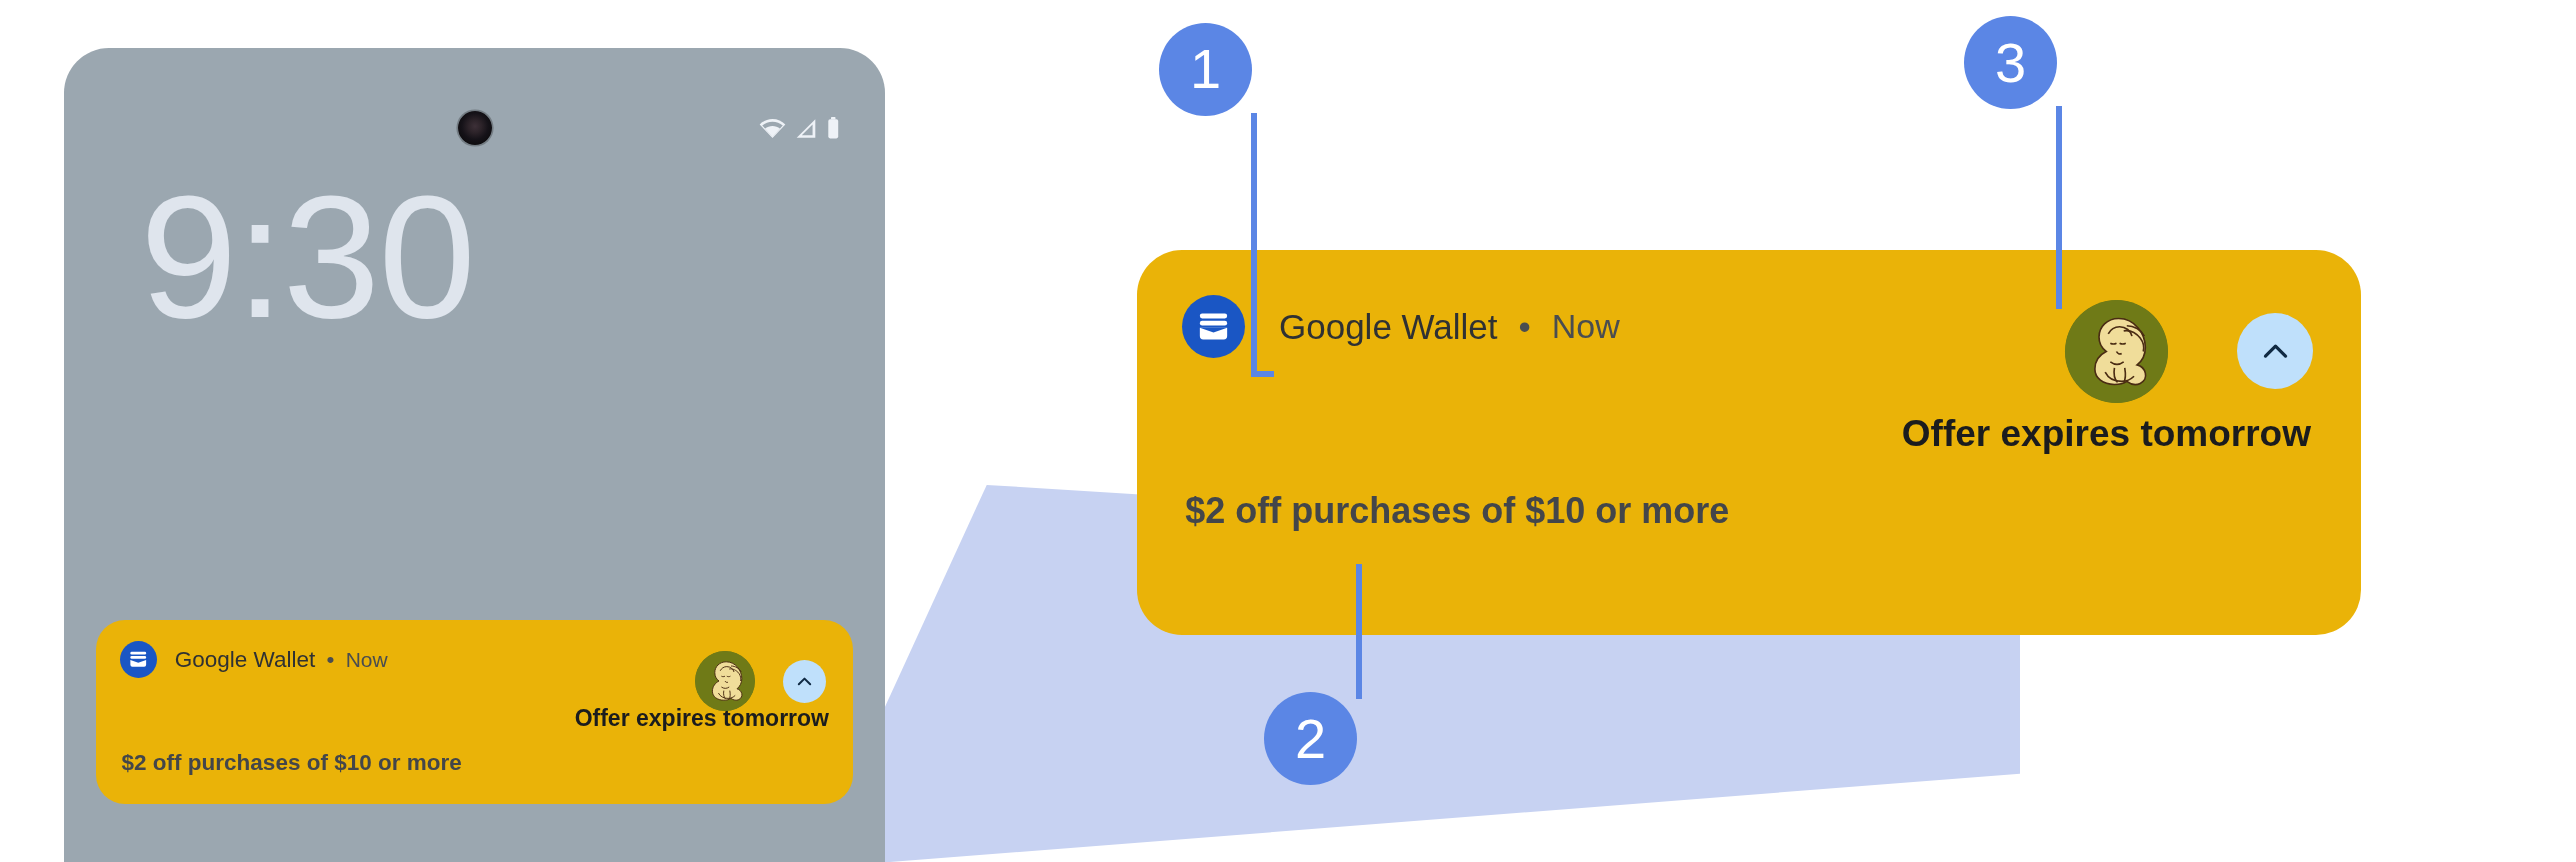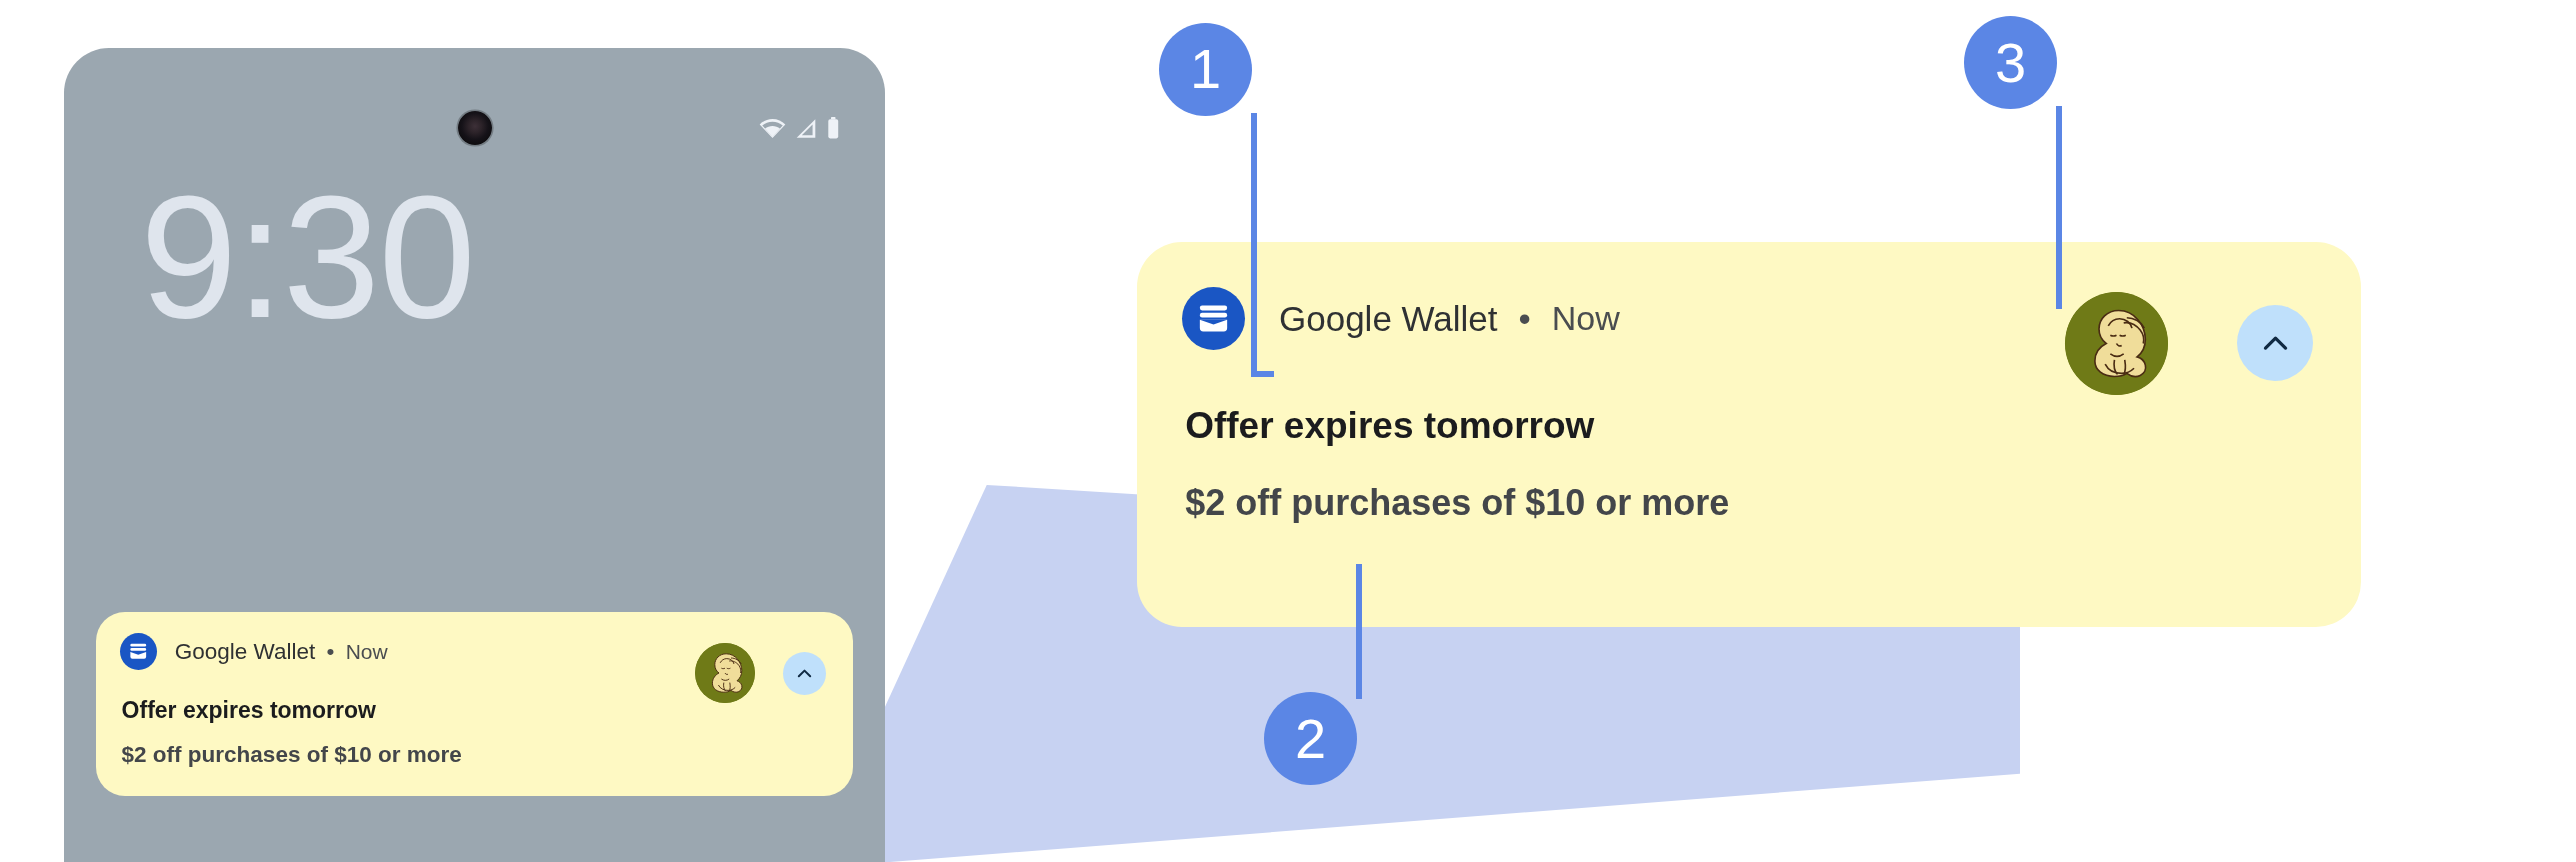--- a/index.html
+++ b/index.html
@@ -58,22 +58,23 @@
     font-size:175px;
     line-height:1;
     font-weight:300;
     color:#dfe5ed;
     letter-spacing:-1.6px;
     margin-left:18px;
   }
 
   
   .notif {
-    background:#fef9c3;
+    background:#eab308;
     position:relative;
+    margin-top:8px;
   }
   .notif-header {
     display:flex;
     align-items:center;
   }
   .app-chip {
     border-radius:50%;
     background:#1a56c4;
     display:flex; align-items:center; justify-content:center;
     flex:0 0 auto;
@@ -84,20 +85,21 @@
   }
   .dot-sep {
     color:#4a4d50;
   }
   .timestamp {
     color:#4a4d50;
   }
   .notif-title {
     color:#1b1c1e;
     font-weight:700;
+    text-align:right;
   }
   .notif-body {
     color:#43464a;
     font-weight:700;
   }
   .merchant-avatar {
     border-radius:50%;
     background:#6f7a17;
     display:flex; align-items:center; justify-content:center;
     flex:0 0 auto;

